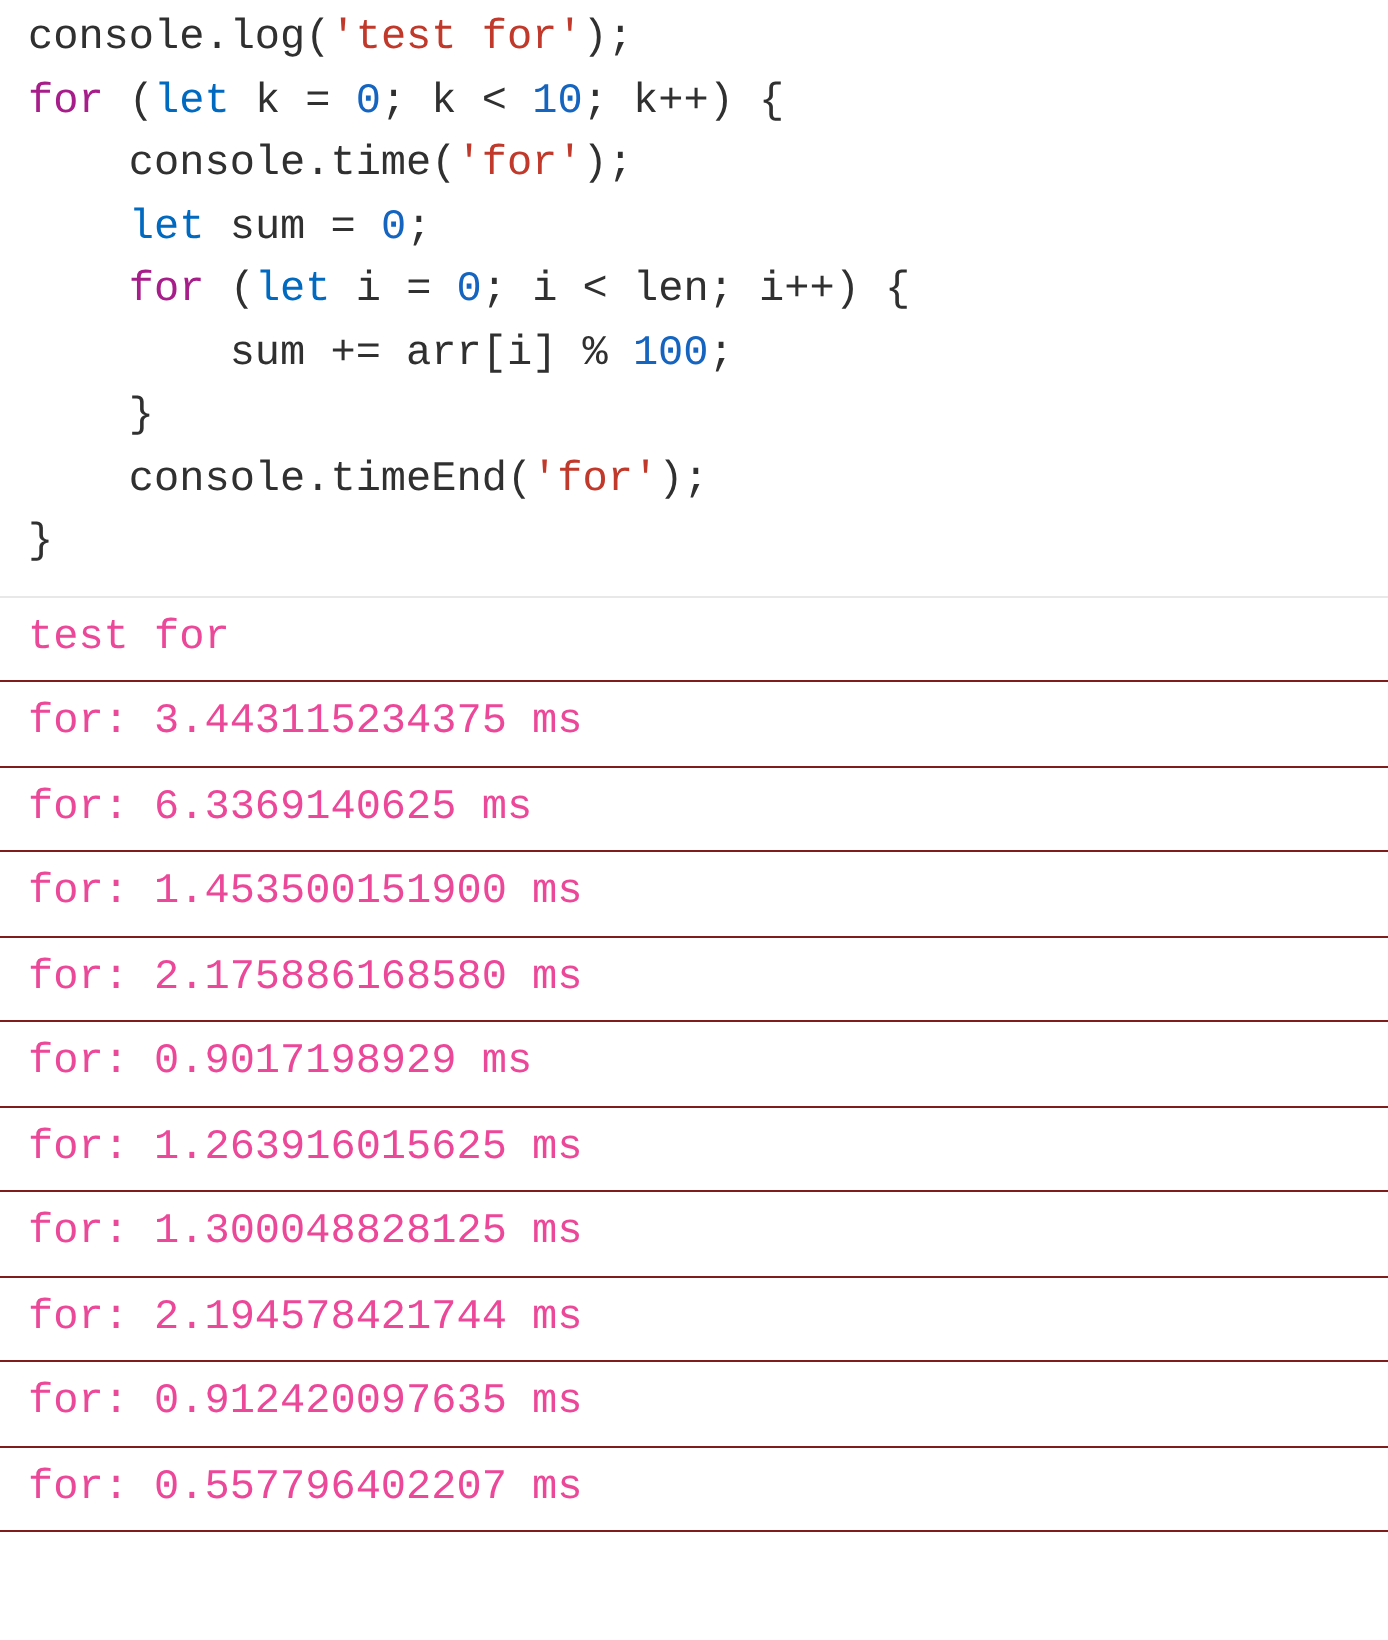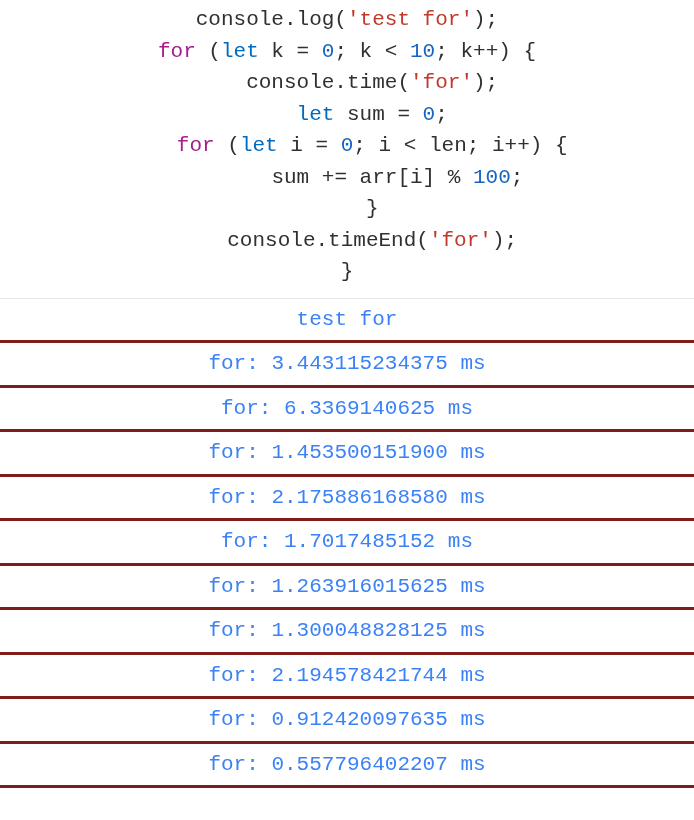--- a/index.html
+++ b/index.html
@@ -1,37 +1,37 @@
 <!DOCTYPE html>
 <html><head>
 <meta charset="utf-8">
 <style>
-  * { margin: 0; padding: 0; box-sizing: border-box; text-align: center; }
+  * { margin: 0; padding: 0; box-sizing: border-box; }
   body {
     font-family: Menlo, Monaco, "Courier New", monospace;
     font-size: 21px;
     line-height: 1.5;
     background: #ffffff;
     color: #303030;
     width: 694px;
   }
   .code-block {
     padding: 4px 14px 10px 14px;
     white-space: pre;
     border-bottom: 1px solid #e8e8e8;
   }
   .tok-default { color: #303030; }
   .tok-keyword { color: #a71d8a; }
   .tok-decl    { color: #0069c0; }
   .tok-number  { color: #1565c0; }
   .tok-string  { color: #c0392b; }
   .output-row {
     padding: 5px 14px;
-    border-bottom: 3px solid #7f1d1d;
-    color: #3b82f6;
+    border-bottom: 1px solid #7f1d1d;
+    color: #ec4899;
     white-space: pre;
   }
 </style>
 </head>
 <body>
 
 <div class="code-block"><span class="tok-default">console.log(</span><span class="tok-string">'test for'</span><span class="tok-default">);</span>
 <span class="tok-keyword">for</span><span class="tok-default"> (</span><span class="tok-decl">let</span><span class="tok-default"> k = </span><span class="tok-number">0</span><span class="tok-default">; k &lt; </span><span class="tok-number">10</span><span class="tok-default">; k++) {</span>
 <span class="tok-default">    console.time(</span><span class="tok-string">'for'</span><span class="tok-default">);</span>
 <span class="tok-default">    </span><span class="tok-decl">let</span><span class="tok-default"> sum = </span><span class="tok-number">0</span><span class="tok-default">;</span>
@@ -39,18 +39,18 @@
 <span class="tok-default">        sum += arr[i] % </span><span class="tok-number">100</span><span class="tok-default">;</span>
 <span class="tok-default">    }</span>
 <span class="tok-default">    console.timeEnd(</span><span class="tok-string">'for'</span><span class="tok-default">);</span>
 <span class="tok-default">}</span></div>
 
 <div class="output-row">test for</div>
 <div class="output-row">for: 3.443115234375 ms</div>
 <div class="output-row">for: 6.3369140625 ms</div>
 <div class="output-row">for: 1.453500151900 ms</div>
 <div class="output-row">for: 2.175886168580 ms</div>
-<div class="output-row">for: 1.7017485152 ms</div>
+<div class="output-row">for: 0.9017198929 ms</div>
 <div class="output-row">for: 1.263916015625 ms</div>
 <div class="output-row">for: 1.300048828125 ms</div>
 <div class="output-row">for: 2.194578421744 ms</div>
 <div class="output-row">for: 0.912420097635 ms</div>
 <div class="output-row">for: 0.557796402207 ms</div>
 
 </body></html>

